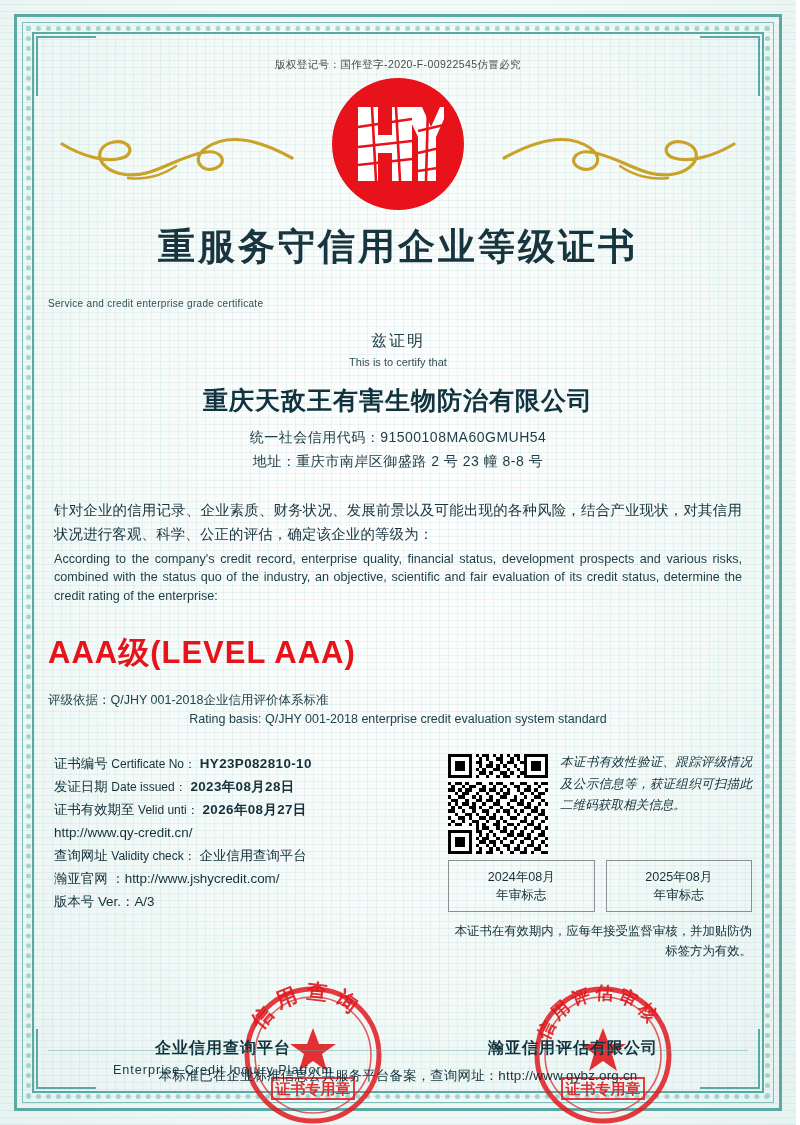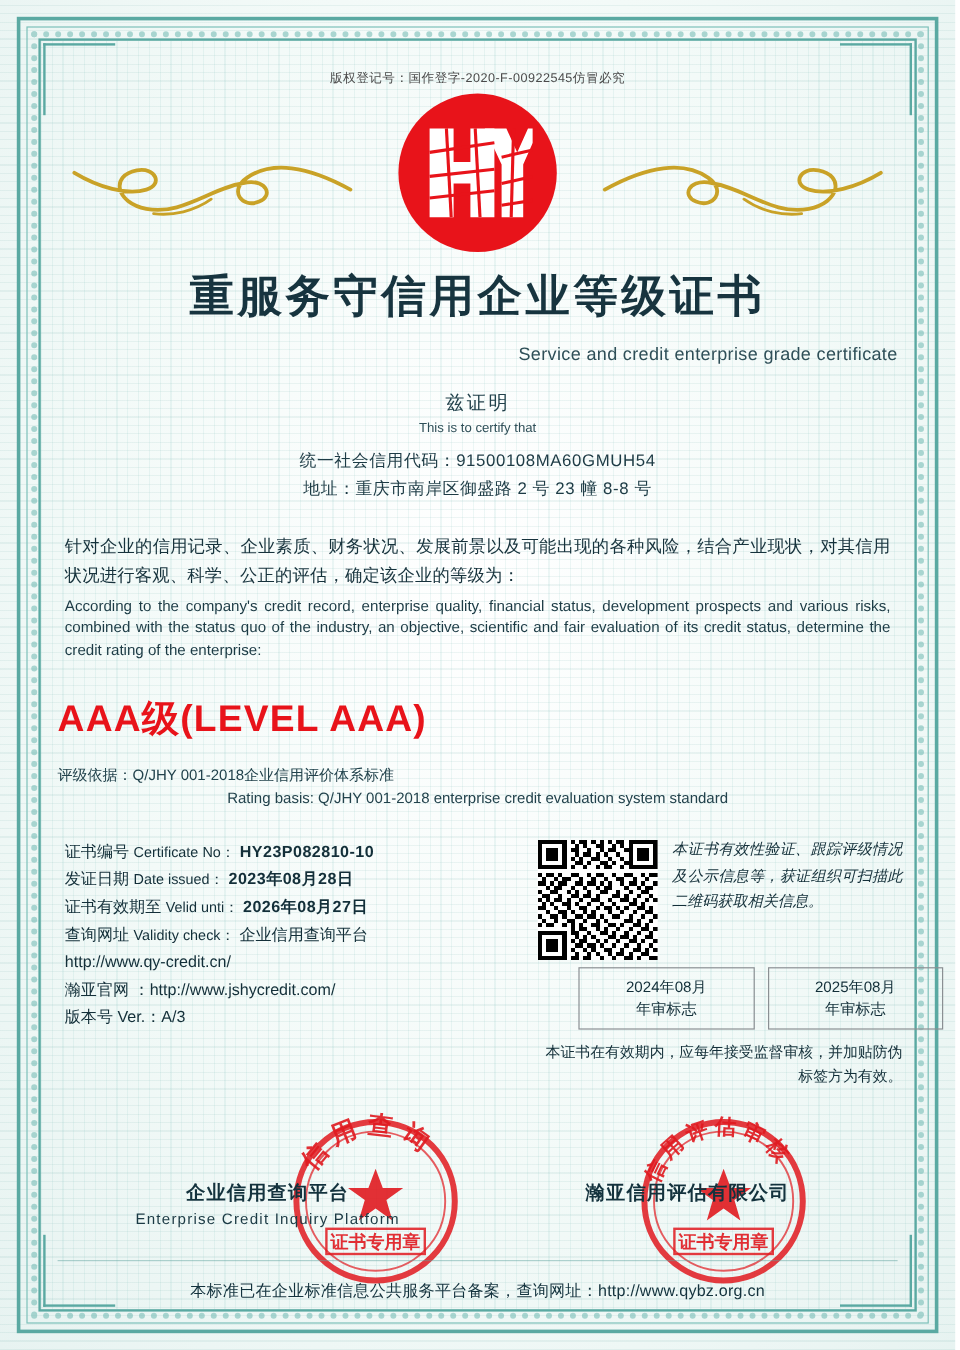--- a/index.html
+++ b/index.html
@@ -76,24 +76,24 @@
   .title{
     text-align:center;
     font-size:37px;
     font-weight:bold;
     color:#17343f;
     letter-spacing:3px;
     margin-top:6px;
     font-family:"DejaVu Sans","Liberation Sans",sans-serif;
   }
   .title-en{
-    text-align:right;
-    font-size:15px;
+    text-align:left;
+    font-size:10px;
     color:#2f4f58;
-    margin-top:15px;
+    margin-top:26px;
     letter-spacing:.3px;
   }
   .certify-cn{
     text-align:center;font-size:16px;color:#21414b;margin-top:22px;letter-spacing:2px;
   }
   .certify-en{
     text-align:center;font-size:11px;color:#2f4f58;margin-top:4px;
   }
   .company{
     text-align:center;
@@ -146,21 +146,21 @@
   .qr{
     position:absolute;left:400px;top:2px;width:100px;height:100px;
     background:#ffffff;
   }
   .qr svg{display:block;}
   .right-note{
     position:absolute;left:512px;top:0;width:192px;
     font-size:12.6px;color:#132f39;line-height:1.7;text-align:justify;font-style:italic;
   }
   .seal-boxes{
-    position:absolute;left:400px;top:108px;width:304px;display:flex;gap:11px;margin-left:34px;
+    position:absolute;left:400px;top:108px;width:304px;display:flex;gap:11px;
   }
   .seal-box{
     flex:1;border:1px solid #8a8f93;height:50px;
     display:flex;flex-direction:column;align-items:center;justify-content:center;
     font-size:12.6px;color:#132f39;line-height:1.45;
   }
   .note2{
     position:absolute;left:400px;top:170px;width:304px;
     font-size:12.4px;color:#132f39;line-height:1.6;text-align:right;
   }
@@ -235,20 +235,21 @@
         </svg>
       </div>
     </div>
 
     <div class="title">重服务守信用企业等级证书</div>
     <div class="title-en">Service and credit enterprise grade certificate</div>
 
     <div class="certify-cn">兹证明</div>
     <div class="certify-en">This is to certify that</div>
 
+    <div class="company">重庆天敌王有害生物防治有限公司</div>
     <div class="code">统一社会信用代码：91500108MA60GMUH54</div>
     <div class="addr">地址：重庆市南岸区御盛路 2 号 23 幢 8-8 号</div>
 
     <div class="para">
       <span class="cn">针对企业的信用记录、企业素质、财务状况、发展前景以及可能出现的各种风险，结合产业现状，对其信用状况进行客观、科学、公正的评估，确定该企业的等级为：</span>
       <span class="en">According to the company's credit record, enterprise quality, financial status, development prospects and various risks, combined with the status quo of the industry, an objective, scientific and fair evaluation of its credit status, determine the credit rating of the enterprise:</span>
     </div>
 
     <div class="level">AAA级(LEVEL AAA)</div>
 
@@ -266,26 +267,26 @@
           <span>发证日期</span>
           <span class="lbl-en">Date issued：</span>
           <span class="val">2023年08月28日</span>
         </div>
         <div>
           <span>证书有效期至</span>
           <span class="lbl-en">Velid unti：</span>
           <span class="val">2026年08月27日</span>
         </div>
         <div>
+          <span>http://www.qy-credit.cn/</span>
+        </div>
+        <div>
           <span>查询网址</span>
           <span class="lbl-en">Validity check：</span>
           <span>企业信用查询平台</span>
-        </div>
-        <div>
-          <span>http://www.qy-credit.cn/</span>
         </div>
         <div>
           <span>瀚亚官网</span>
           <span>：http://www.jshycredit.com/</span>
         </div>
         <div>
           <span>版本号</span>
           <span>Ver.：A/3</span>
         </div>
       </div>

